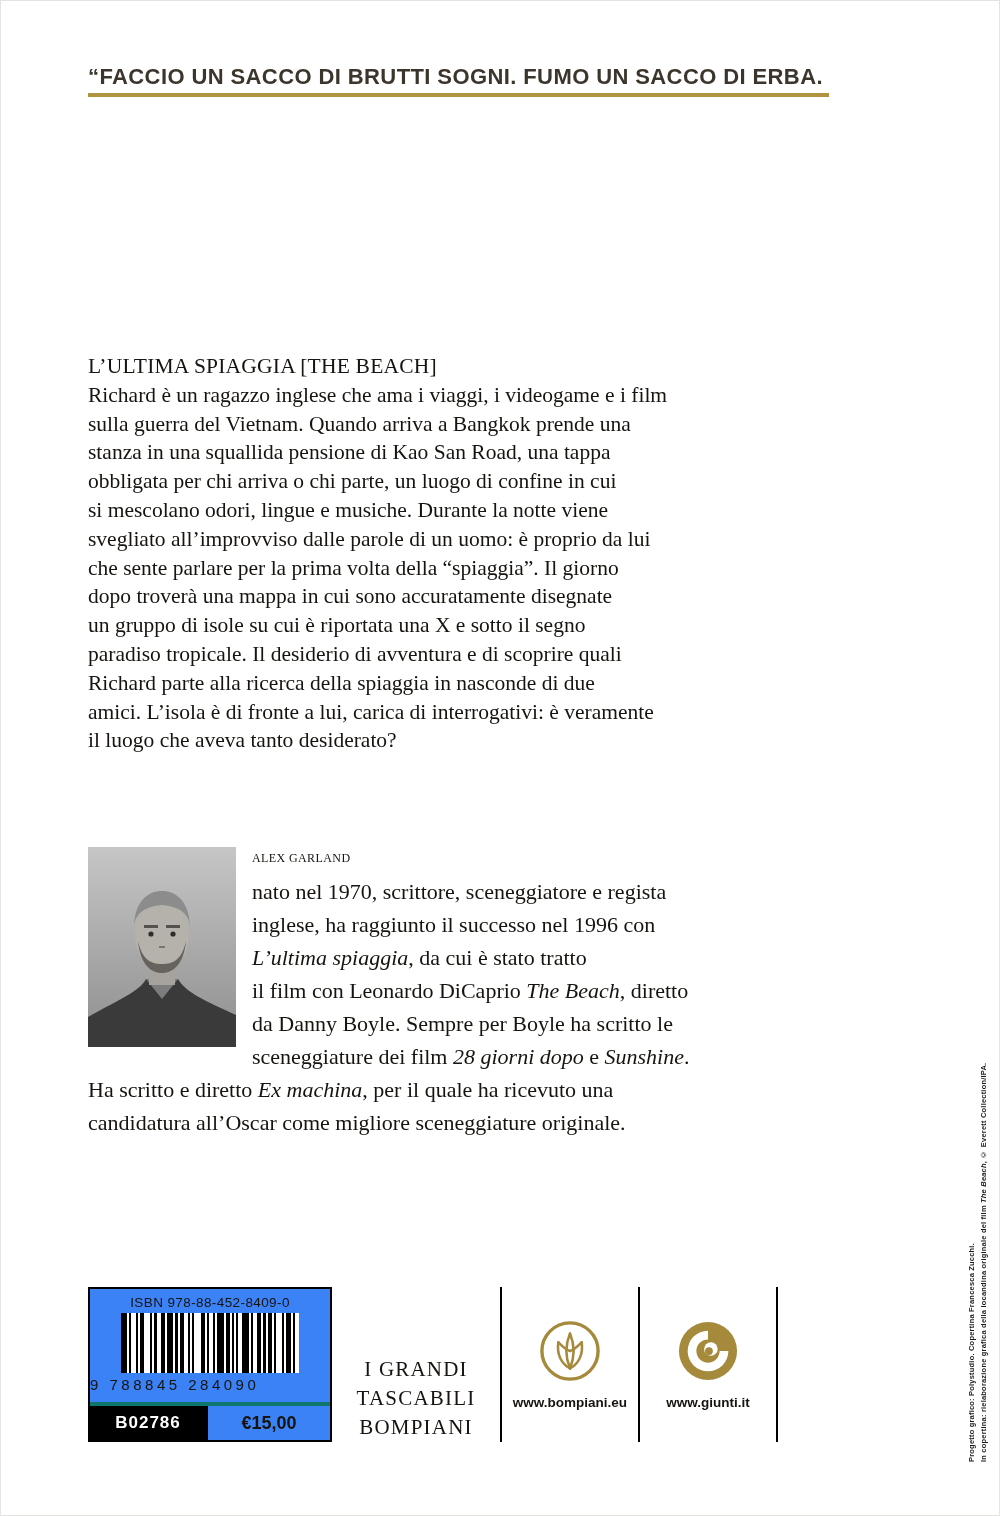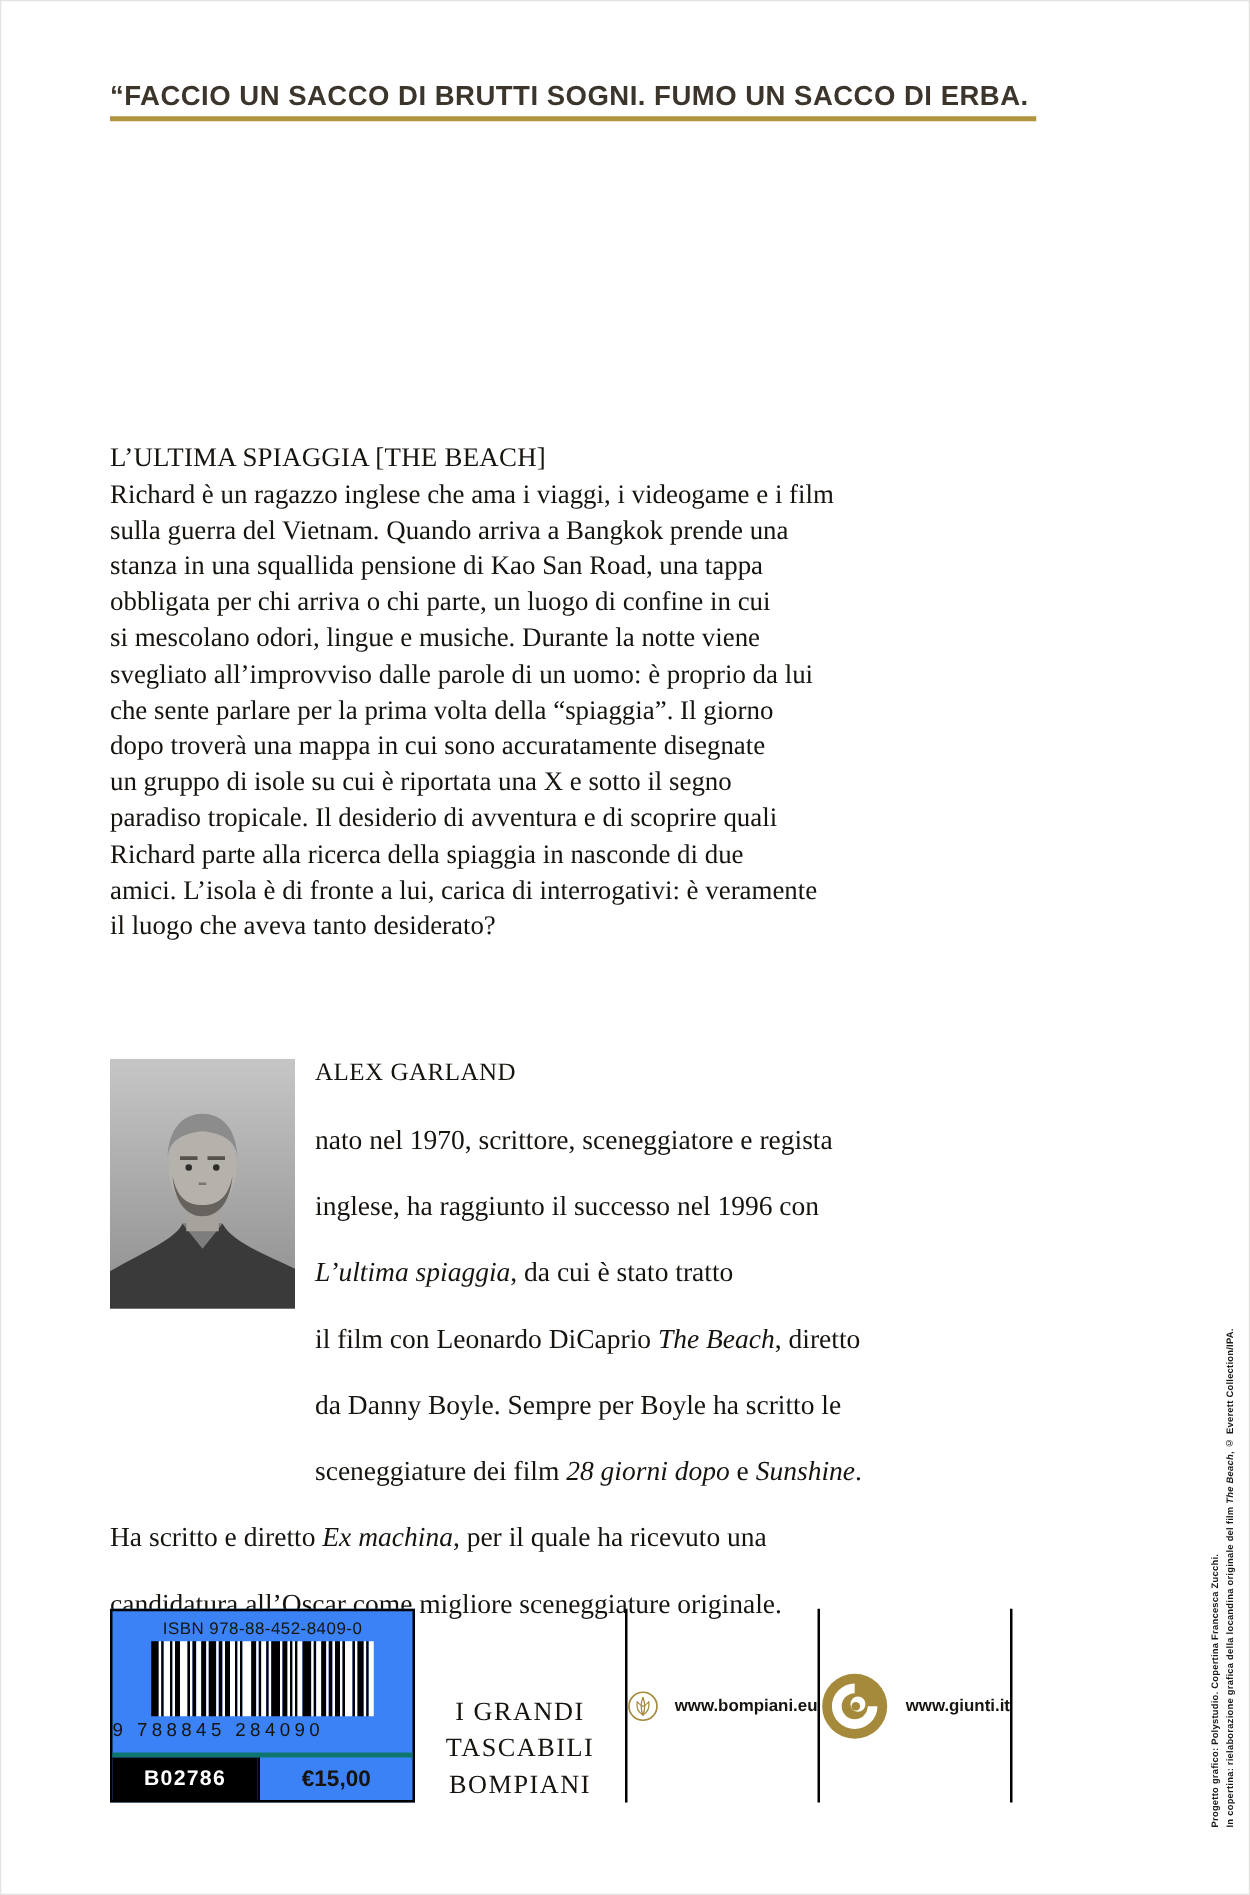--- a/index.html
+++ b/index.html
@@ -20,42 +20,42 @@
   }
 
   
   .synopsis{position:absolute;left:88px;top:352px;width:760px;}
   .syn-title,.syn-line{font-size:21.5px;line-height:28.8px;white-space:nowrap;}
   .syn-title{letter-spacing:0.2px;}
 
   
   .author{position:absolute;left:88px;top:842px;width:760px;}
   .author-photo{position:absolute;left:0;top:5px;width:148px;height:200px;display:block;}
-  .author-name{margin-left:164px;font-size:20px;line-height:33px;letter-spacing:0.4px;}
-  .bio-line{margin-left:164px;font-size:22px;line-height:33px;white-space:nowrap;margin-top:20px;}
+  .author-name{margin-left:164px;font-size:12px;line-height:33px;letter-spacing:0.4px;}
+  .bio-line{margin-left:164px;font-size:22px;line-height:33px;white-space:nowrap;}
   .bio-line.full{margin-left:0;}
   .bio-line .it{font-style:italic;}
 
   
   .footer{position:absolute;left:88px;top:1287px;height:155px;display:flex;align-items:stretch;}
   .barcode-box{width:244px;border:2px solid #000;display:flex;flex-direction:column;box-sizing:border-box;background:#3b82f6;}
   .isbn{font-family:"Liberation Sans",sans-serif;font-size:13.5px;letter-spacing:0.4px;text-align:center;padding:6px 0 3px;}
   .bars{display:flex;justify-content:center;align-items:stretch;height:60px;margin:0 8px;}
   .bars .bar{background:#000;}
   .bars .gap{background:#fff;}
   .digits{font-family:"Liberation Sans",sans-serif;font-size:15px;letter-spacing:3.5px;text-align:left;padding:3px 0 4px;}
   .price-row{margin-top:auto;display:flex;border-top:4px solid #0f766e;height:34px;}
   .code-cell{width:116px;background:#000;color:#fff;display:flex;align-items:center;justify-content:center;
     font-family:"Liberation Sans",sans-serif;font-weight:bold;font-size:17px;letter-spacing:1px;}
   .price-cell{flex:1;display:flex;align-items:center;justify-content:center;border-left:2px solid #000;
     font-family:"Liberation Sans",sans-serif;font-weight:bold;font-size:18px;}
   .imprint{width:168px;display:flex;flex-direction:column;justify-content:flex-end;text-align:center;}
   .imprint div{font-size:21px;line-height:29px;letter-spacing:1.2px;}
   .vdiv{width:2px;background:#000;}
-  .logo-cell{width:152px;display:flex;flex-direction:row;align-items:center;justify-content:center;gap:13px;}
+  .logo-cell{width:136px;display:flex;flex-direction:column;align-items:center;justify-content:center;gap:13px;}
   .logo-url{font-family:"Liberation Sans",sans-serif;font-weight:bold;font-size:13.5px;}
 
   
   .spine-credit{
     position:absolute;right:10px;bottom:54px;height:400px;
     writing-mode:vertical-lr;transform:rotate(180deg);
     font-family:"Liberation Sans",sans-serif;font-weight:bold;font-size:7.5px;
     letter-spacing:0.2px;color:#1c1a17;
   }
   .credit-line{line-height:12px;}

